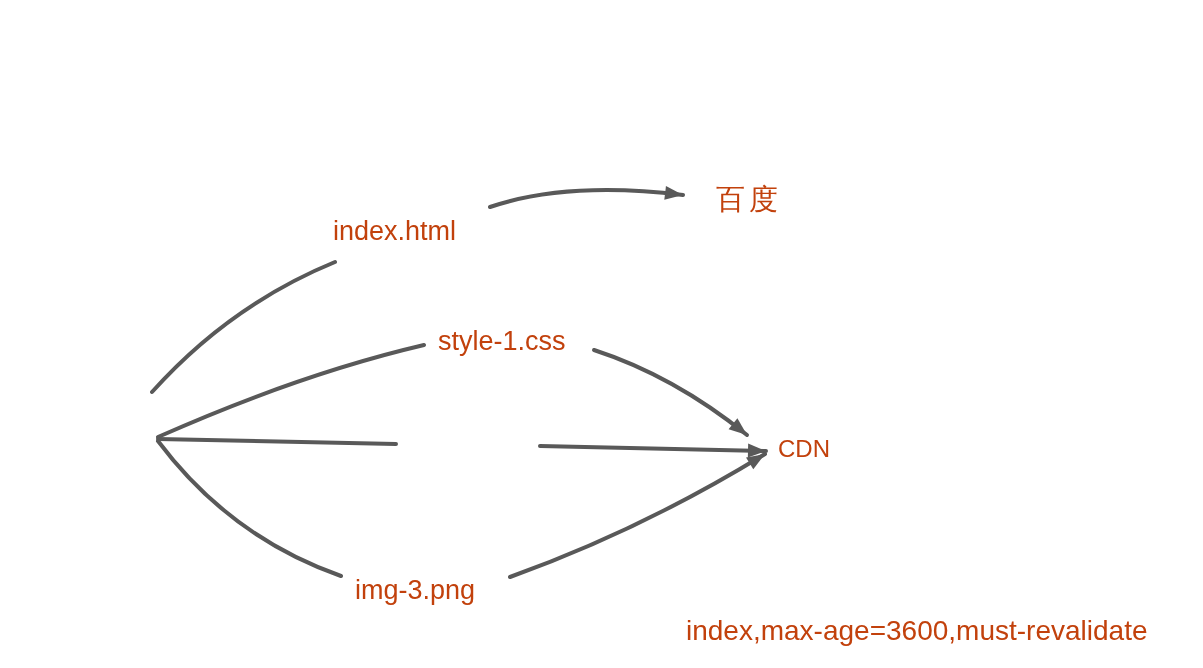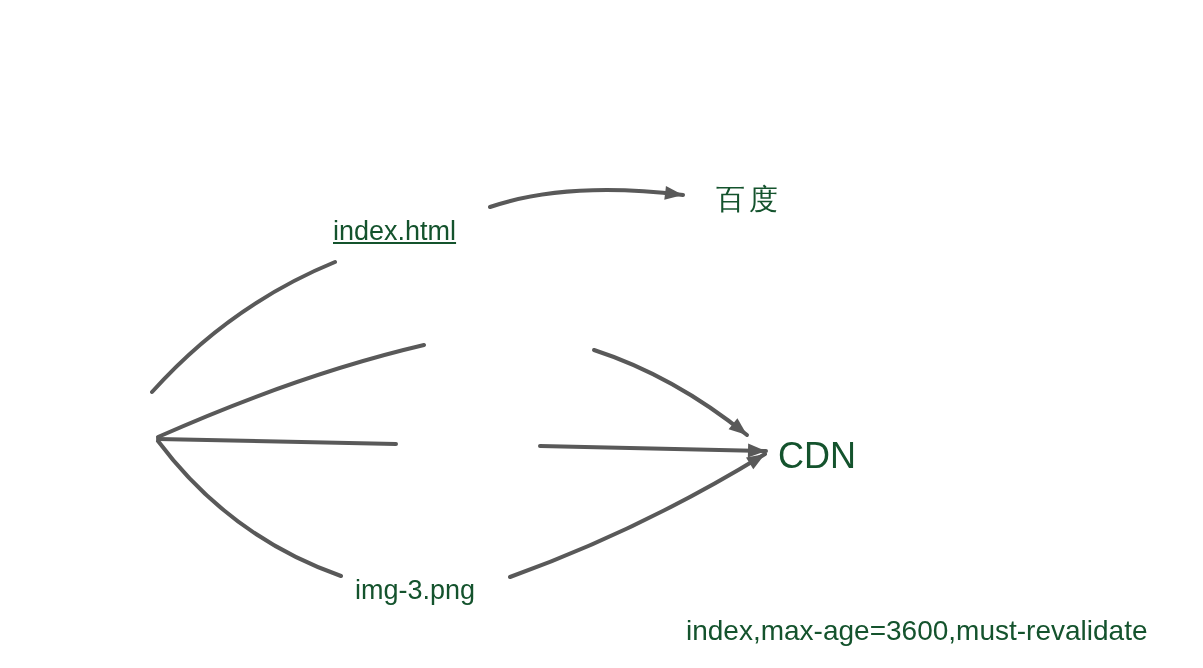--- a/index.html
+++ b/index.html
@@ -27,39 +27,39 @@
     stroke: #595959;
     stroke-width: 4;
     stroke-linecap: round;
   }
   .arrowhead {
     fill: #595959;
     stroke: none;
   }
   .label {
     position: absolute;
-    color: #14532d;
+    color: #c2410c;
     font-size: 27px;
     line-height: 1.15;
     white-space: nowrap;
   }
   #label-browser {
     left: 8px;
     top: 409px;
     font-size: 44px;
     font-weight: 700;
     color: #1f1f1f;
     letter-spacing: 1px;
   }
-  #label-index  { left: 333px; top: 216px; text-decoration: underline; }
+  #label-index  { left: 333px; top: 216px; }
   #label-style  { left: 438px; top: 326px; }
   #label-main   { left: 402px; top: 431px; }
   #label-img    { left: 355px; top: 575px; }
   #label-baidu  { left: 716px; top: 183px; font-size: 29px; letter-spacing: 4px; }
-  #label-cdn    { left: 778px; top: 435px; font-size: 36px; }
+  #label-cdn    { left: 778px; top: 435px; font-size: 24px; }
   #label-cache1 { left: 686px; top: 568px; font-size: 28px; }
   #label-cache2 { left: 686px; top: 615px; font-size: 28px; }
 </style>
 </head>
 <body>
 
 <div id="canvas">
 
   <svg id="edges" viewBox="0 0 1203 668" xmlns="http://www.w3.org/2000/svg">
     <defs>
@@ -75,20 +75,21 @@
 
     <path class="edge" marker-end="url(#arrow)" d="M 490 207 Q 567 181 683 195"></path>
     <path class="edge" marker-end="url(#arrow)" d="M 594 350 Q 674 376 747 435"></path>
     <path class="edge" marker-end="url(#arrow)" d="M 540 446 L 766 451"></path>
     <path class="edge" marker-end="url(#arrow)" d="M 510 577 Q 641 530 765 454"></path>
   </svg>
 
 
   <div class="label" id="label-index">index.html</div>
 
+  <div class="label" id="label-style">style-1.css</div>
 
 
   <div class="label" id="label-img">img-3.png</div>
 
   <div class="label" id="label-baidu">百度</div>
 
   <div class="label" id="label-cdn">CDN</div>
 
 
   <div class="label" id="label-cache2">index,max-age=3600,must-revalidate</div>

